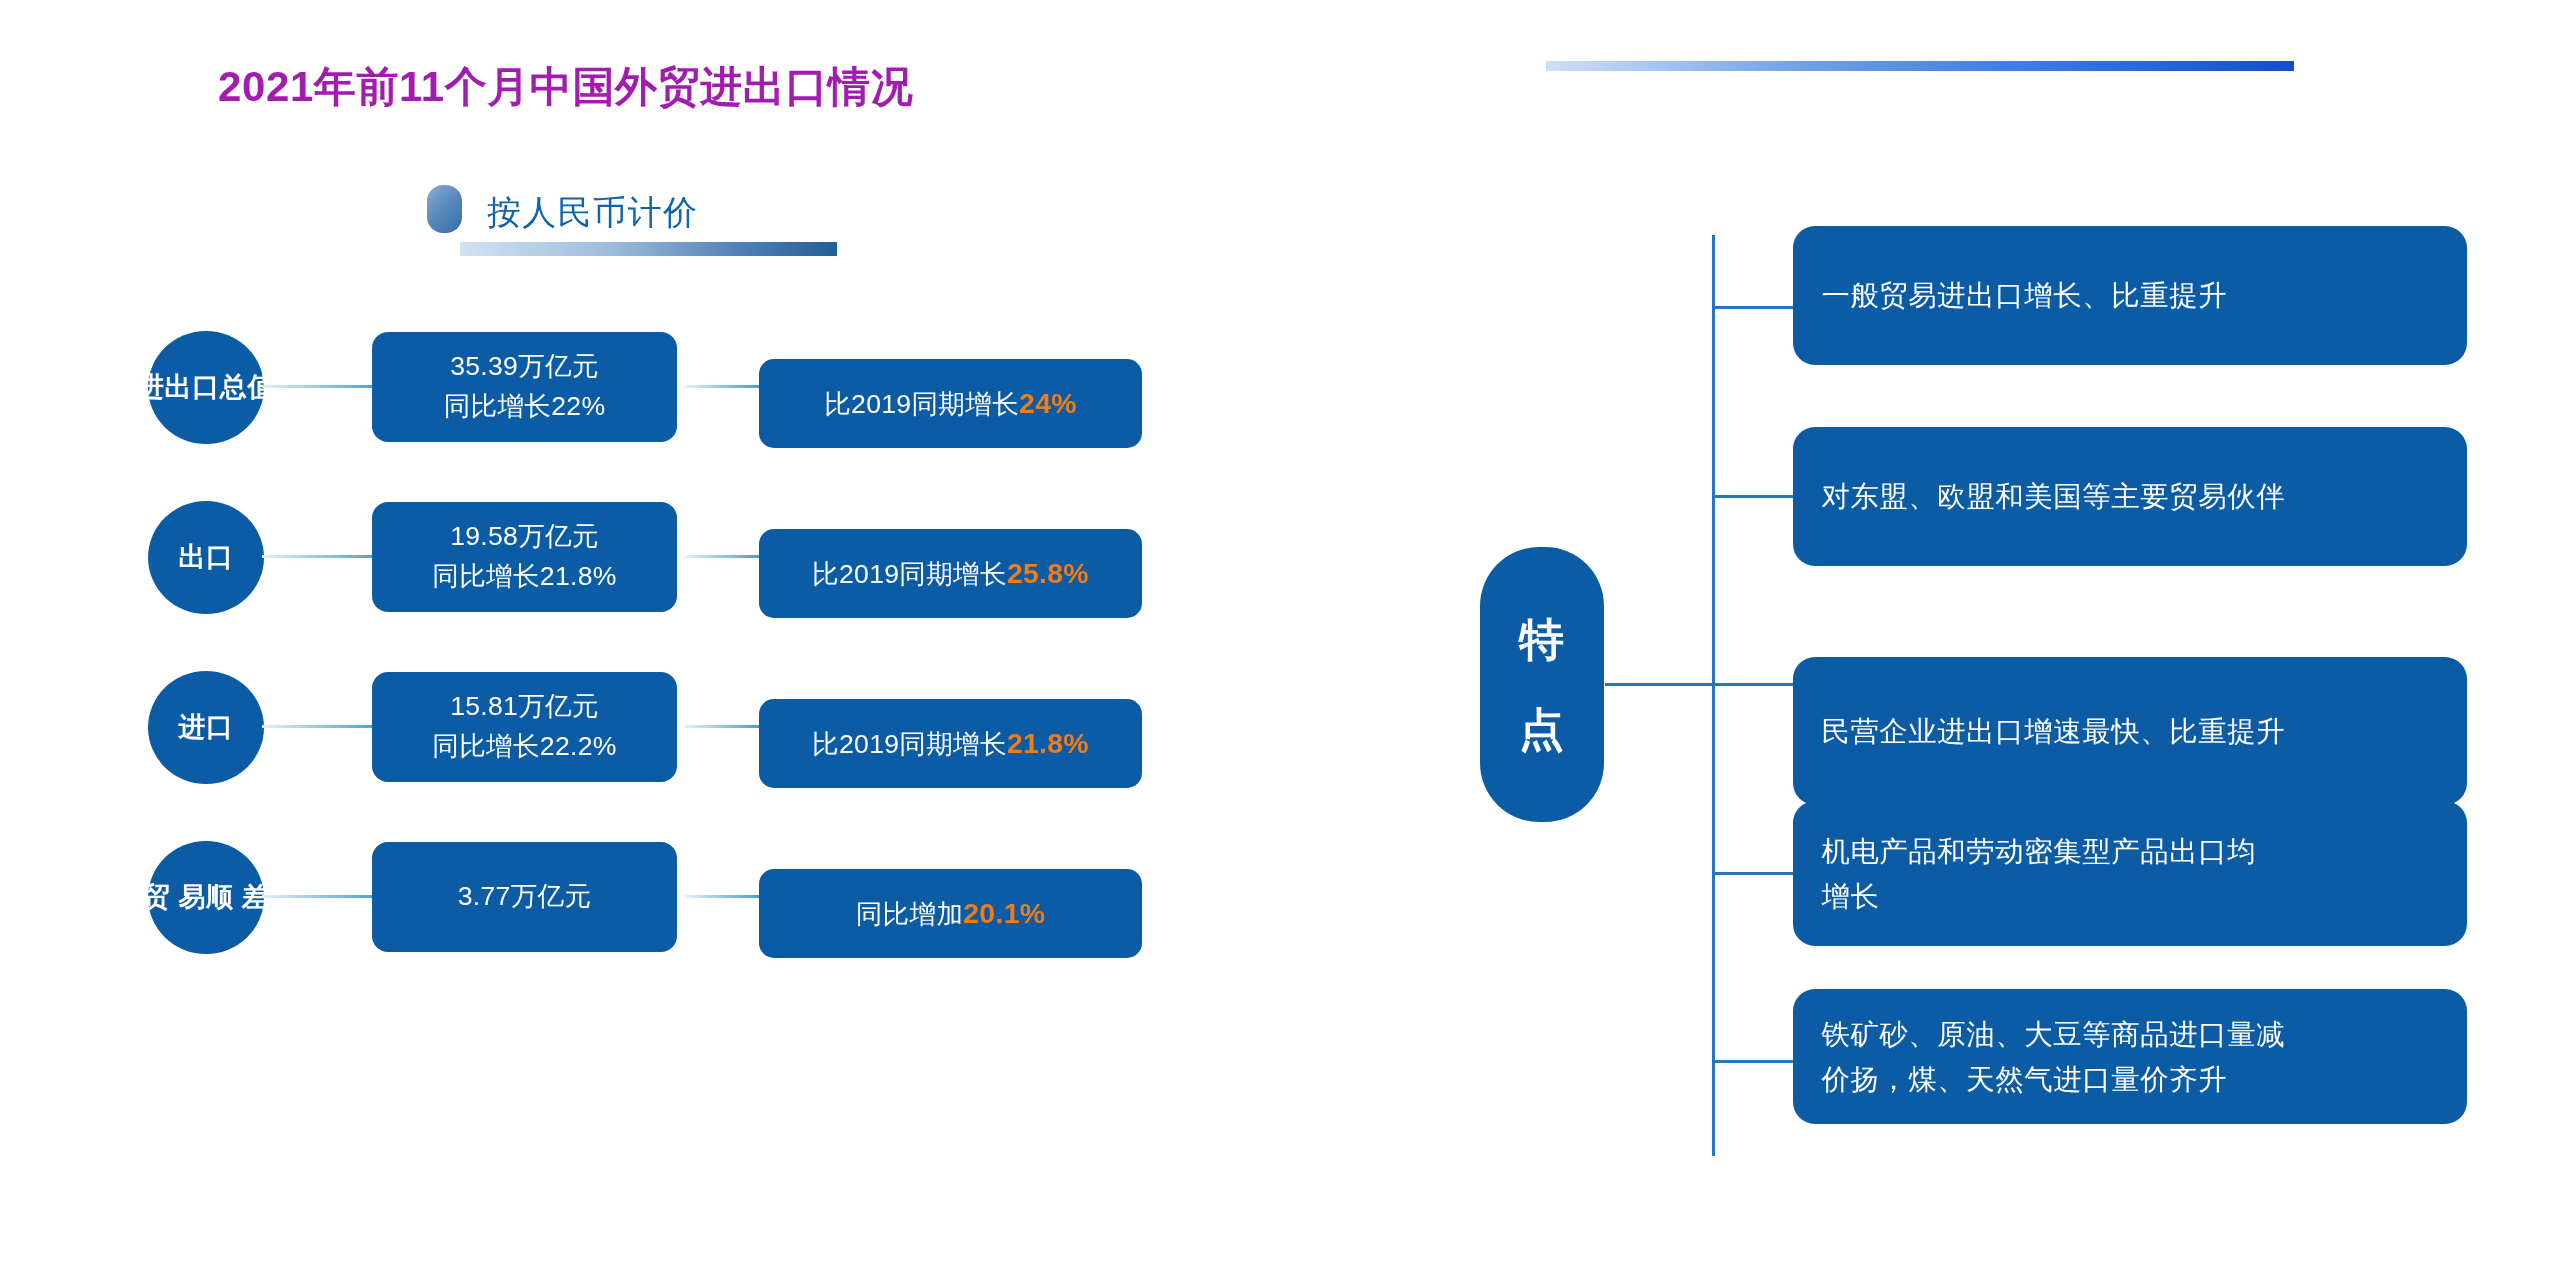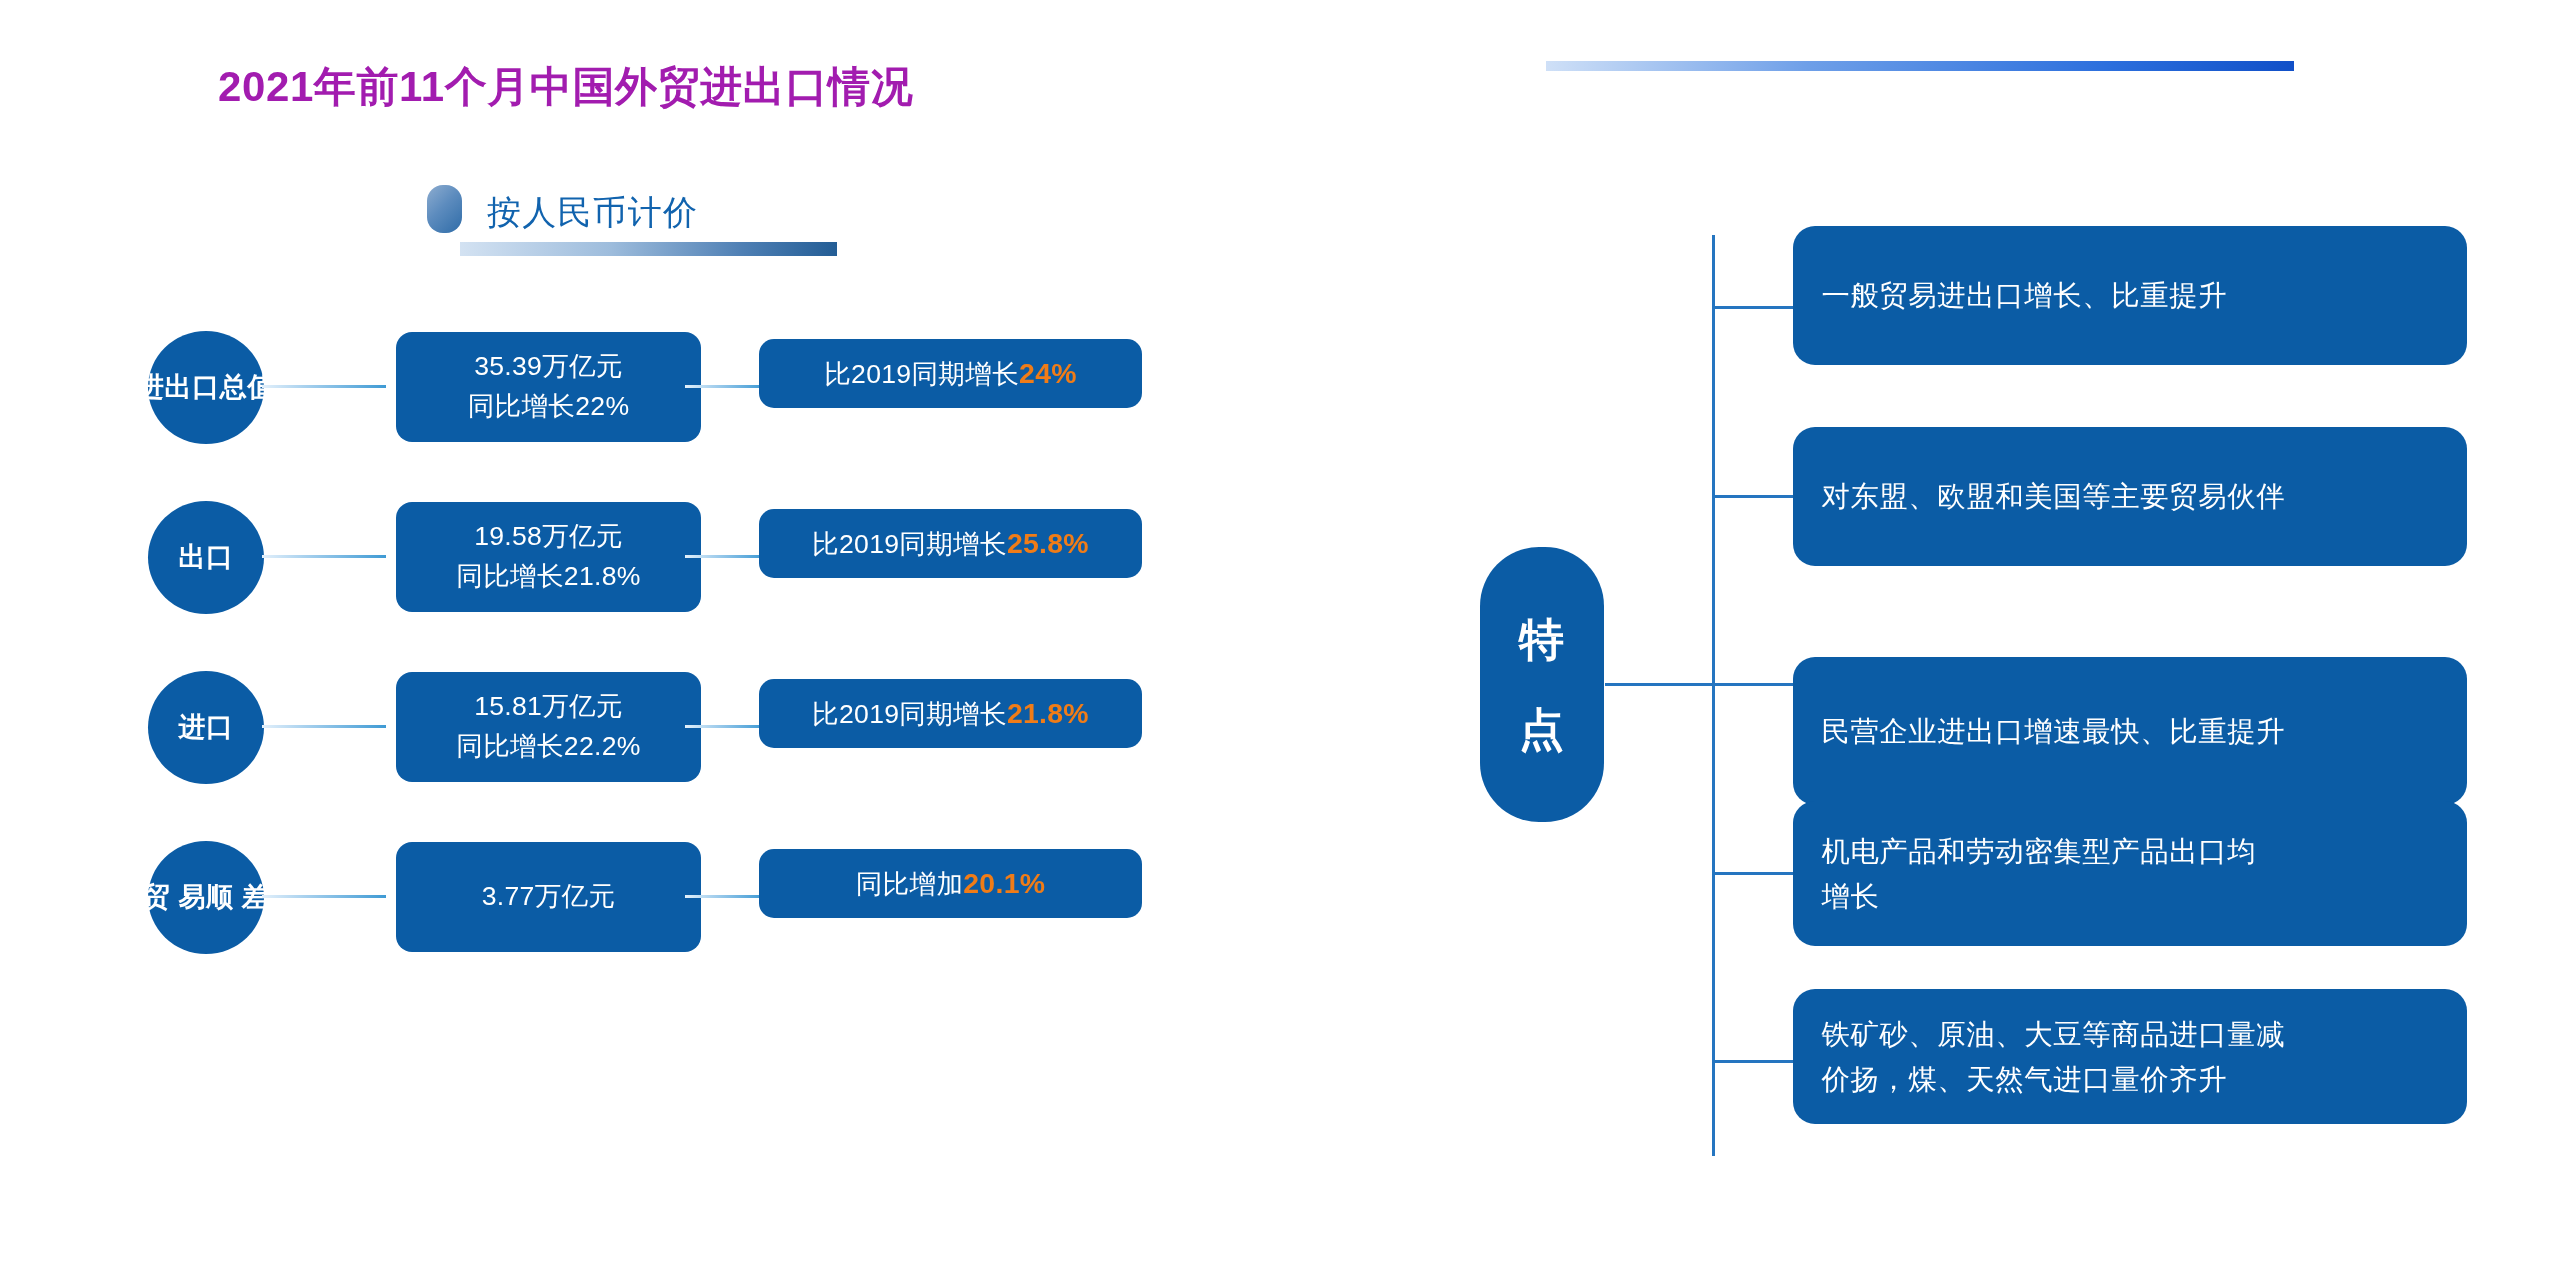--- a/index.html
+++ b/index.html
@@ -55,33 +55,33 @@
     width: 116px; height: 113px; border-radius: 50%;
     background: #0b5ca5;
     display: flex; flex-direction: row;
     align-items: center; justify-content: center;
     color: #ffffff; font-size: 27px; font-weight: bold;
     line-height: 1.25; letter-spacing: 0.6px;
   }
   .ellipse .ln { white-space: nowrap; }
 
   .mid-box {
-    position: absolute; left: 396px; top: 1.2px;
+    position: absolute; left: 372px; top: 1.2px;
     width: 305px; height: 110px; border-radius: 16px;
     background: #0b5ca5; color: #ffffff;
     display: flex; flex-direction: column;
     align-items: center; justify-content: center;
     font-size: 26.6px; line-height: 1.5; letter-spacing: 0.3px;
   }
   .mid-box .ln { white-space: nowrap; }
   .mid-box.single { font-size: 26.6px; }
 
   .right-box {
-    position: absolute; left: 759px; top: 8px;
-    width: 383px; height: 69px; border-radius: 15px;
+    position: absolute; left: 759px; top: 28px;
+    width: 383px; height: 89px; border-radius: 15px;
     background: #0b5ca5; color: #ffffff;
     display: flex; align-items: center; justify-content: center;
     font-size: 26.6px; letter-spacing: 0.3px; white-space: nowrap;
   }
   .right-box .hl { color: #f07c17; font-weight: bold; font-size: 28.4px; }
 
   .conn {
     position: absolute; height: 3.1px; top: 54px;
     background: linear-gradient(90deg, #e3f0fb 0%, #a8d1ee 35%, #3e9ad4 100%);
   }

